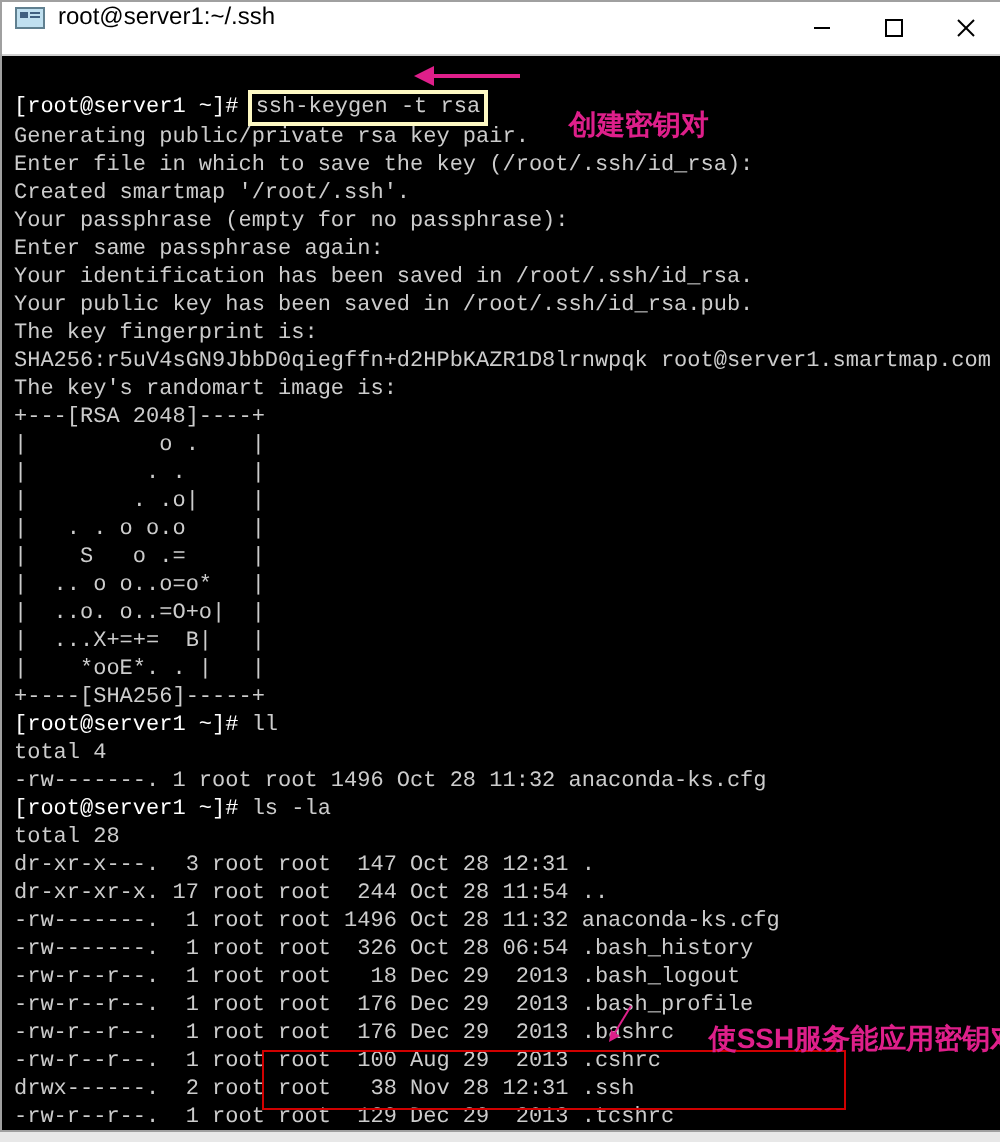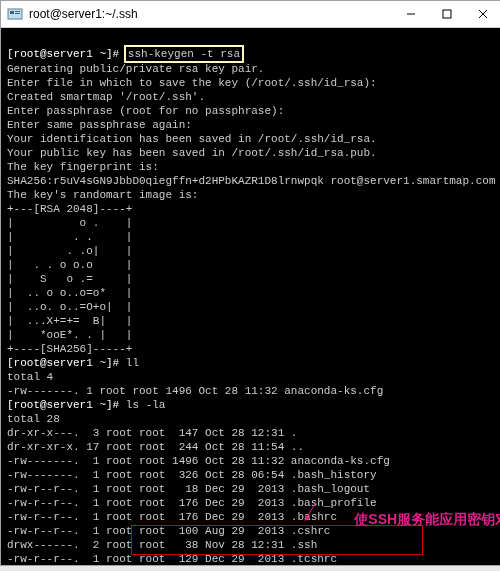--- a/index.html
+++ b/index.html
@@ -1,17 +1,17 @@
 <!DOCTYPE html>
 <html><head>
 <meta charset="utf-8">
 <style>
   html,body{margin:0;padding:0;background:#e8e8e8;font-family:"Segoe UI",sans-serif}
   .window{width:500px;background:#fff;border:1px solid #a0a0a0;box-shadow:0 2px 8px rgba(0,0,0,.2)}
-  .titlebar{height:26px;display:flex;align-items:center;border-bottom:1px solid #d0d0d0;background:#fff;font-size:12px}
+  .titlebar{height:26px;display:flex;border-bottom:1px solid #d0d0d0;background:#fff;font-size:12px}
   .titlebar .icon{width:16px;height:16px;margin:0 6px;display:flex;align-items:center;justify-content:center}
   .titlebar .title{flex:1;color:#000}
   .winbtn{width:36px;height:26px;display:flex;align-items:center;justify-content:center;color:#333}
   .term{background:#000;color:#ccc;font-family:"Consolas","Courier New",monospace;font-size:11px;line-height:14px;padding:4px 6px;white-space:pre;height:537px;box-sizing:border-box;overflow:hidden;position:relative}
   .p{color:#fff}
   .boxred{border:2px solid #fef9c3;padding:0 2px;margin:-1px -2px;display:inline-block}
   .annot{position:absolute;color:#de1f8a;font-family:"Microsoft YaHei",sans-serif;font-size:14px;font-weight:bold;pointer-events:none}
   .arrow{position:absolute;color:#de1f8a;font-size:18px;font-weight:bold;pointer-events:none}
   .multiline-box{position:absolute;border:1px solid #d00000;pointer-events:none}
   svg.putty-icon{width:16px;height:16px}
@@ -48,21 +48,21 @@
           <line x1="9" y1="1" x2="1" y2="9" stroke="#000" stroke-width="1"></line>
         </svg>
       </div>
   </div>
 
   <div class="term">
 <span class="p">[root@server1 ~]#</span> <span class="boxred"><span>ssh-keygen -t rsa</span></span>
 <span>Generating public/private rsa key pair.</span>
 <span>Enter file in which to save the key (/root/.ssh/id_rsa):</span>
 <span>Created smartmap '/root/.ssh'.</span>
-<span>Enter passphrase (root for no passphrase):</span>
+<span>Your passphrase (empty for no passphrase):</span>
 <span>Enter same passphrase again:</span>
 <span>Your identification has been saved in /root/.ssh/id_rsa.</span>
 <span>Your public key has been saved in /root/.ssh/id_rsa.pub.</span>
 <span>The key fingerprint is:</span>
 <span>SHA256:r5uV4sGN9JbbD0qiegffn+d2HPbKAZR1D8lrnwpqk root@server1.smartmap.com</span>
 <span>The key's randomart image is:</span>
 <span>+---[RSA 2048]----+</span>
 <span>|          o .    |</span>
 <span>|         . .     |</span>
 <span>|        . .o|    |</span>
@@ -92,20 +92,27 @@
  
 
 
 
  
  
  
 
     <div class="multiline-box" style="left:130px;top:497px;width:290px;height:28px"></div>
 
+    <div class="annot" style="left:260px;top:-1px">
+      <svg class="arrow" viewBox="0 0 60 18" style="position:absolute;left:-56px;top:2px">
+          <line x1="55" y1="9" x2="10" y2="9" stroke="#de1f8a" stroke-width="2"></line>
+          <polygon points="2,9 12,4 12,14" fill="#de1f8a"></polygon>
+        </svg>
+      <span>创建密钥对</span>
+    </div>
 
     <div class="annot" style="left:330px;top:456px">
       <svg class="arrow" viewBox="0 0 60 40" style="position:absolute;left:-28px;top:8px;width:30px;height:40px">
           <line x1="25" y1="2" x2="8" y2="30" stroke="#de1f8a" stroke-width="2"></line>
           <polygon points="3,38 5,26 14,32" fill="#de1f8a"></polygon>
         </svg>
       <span>使SSH服务能应用密钥对</span>
     </div>
 
   </div>

